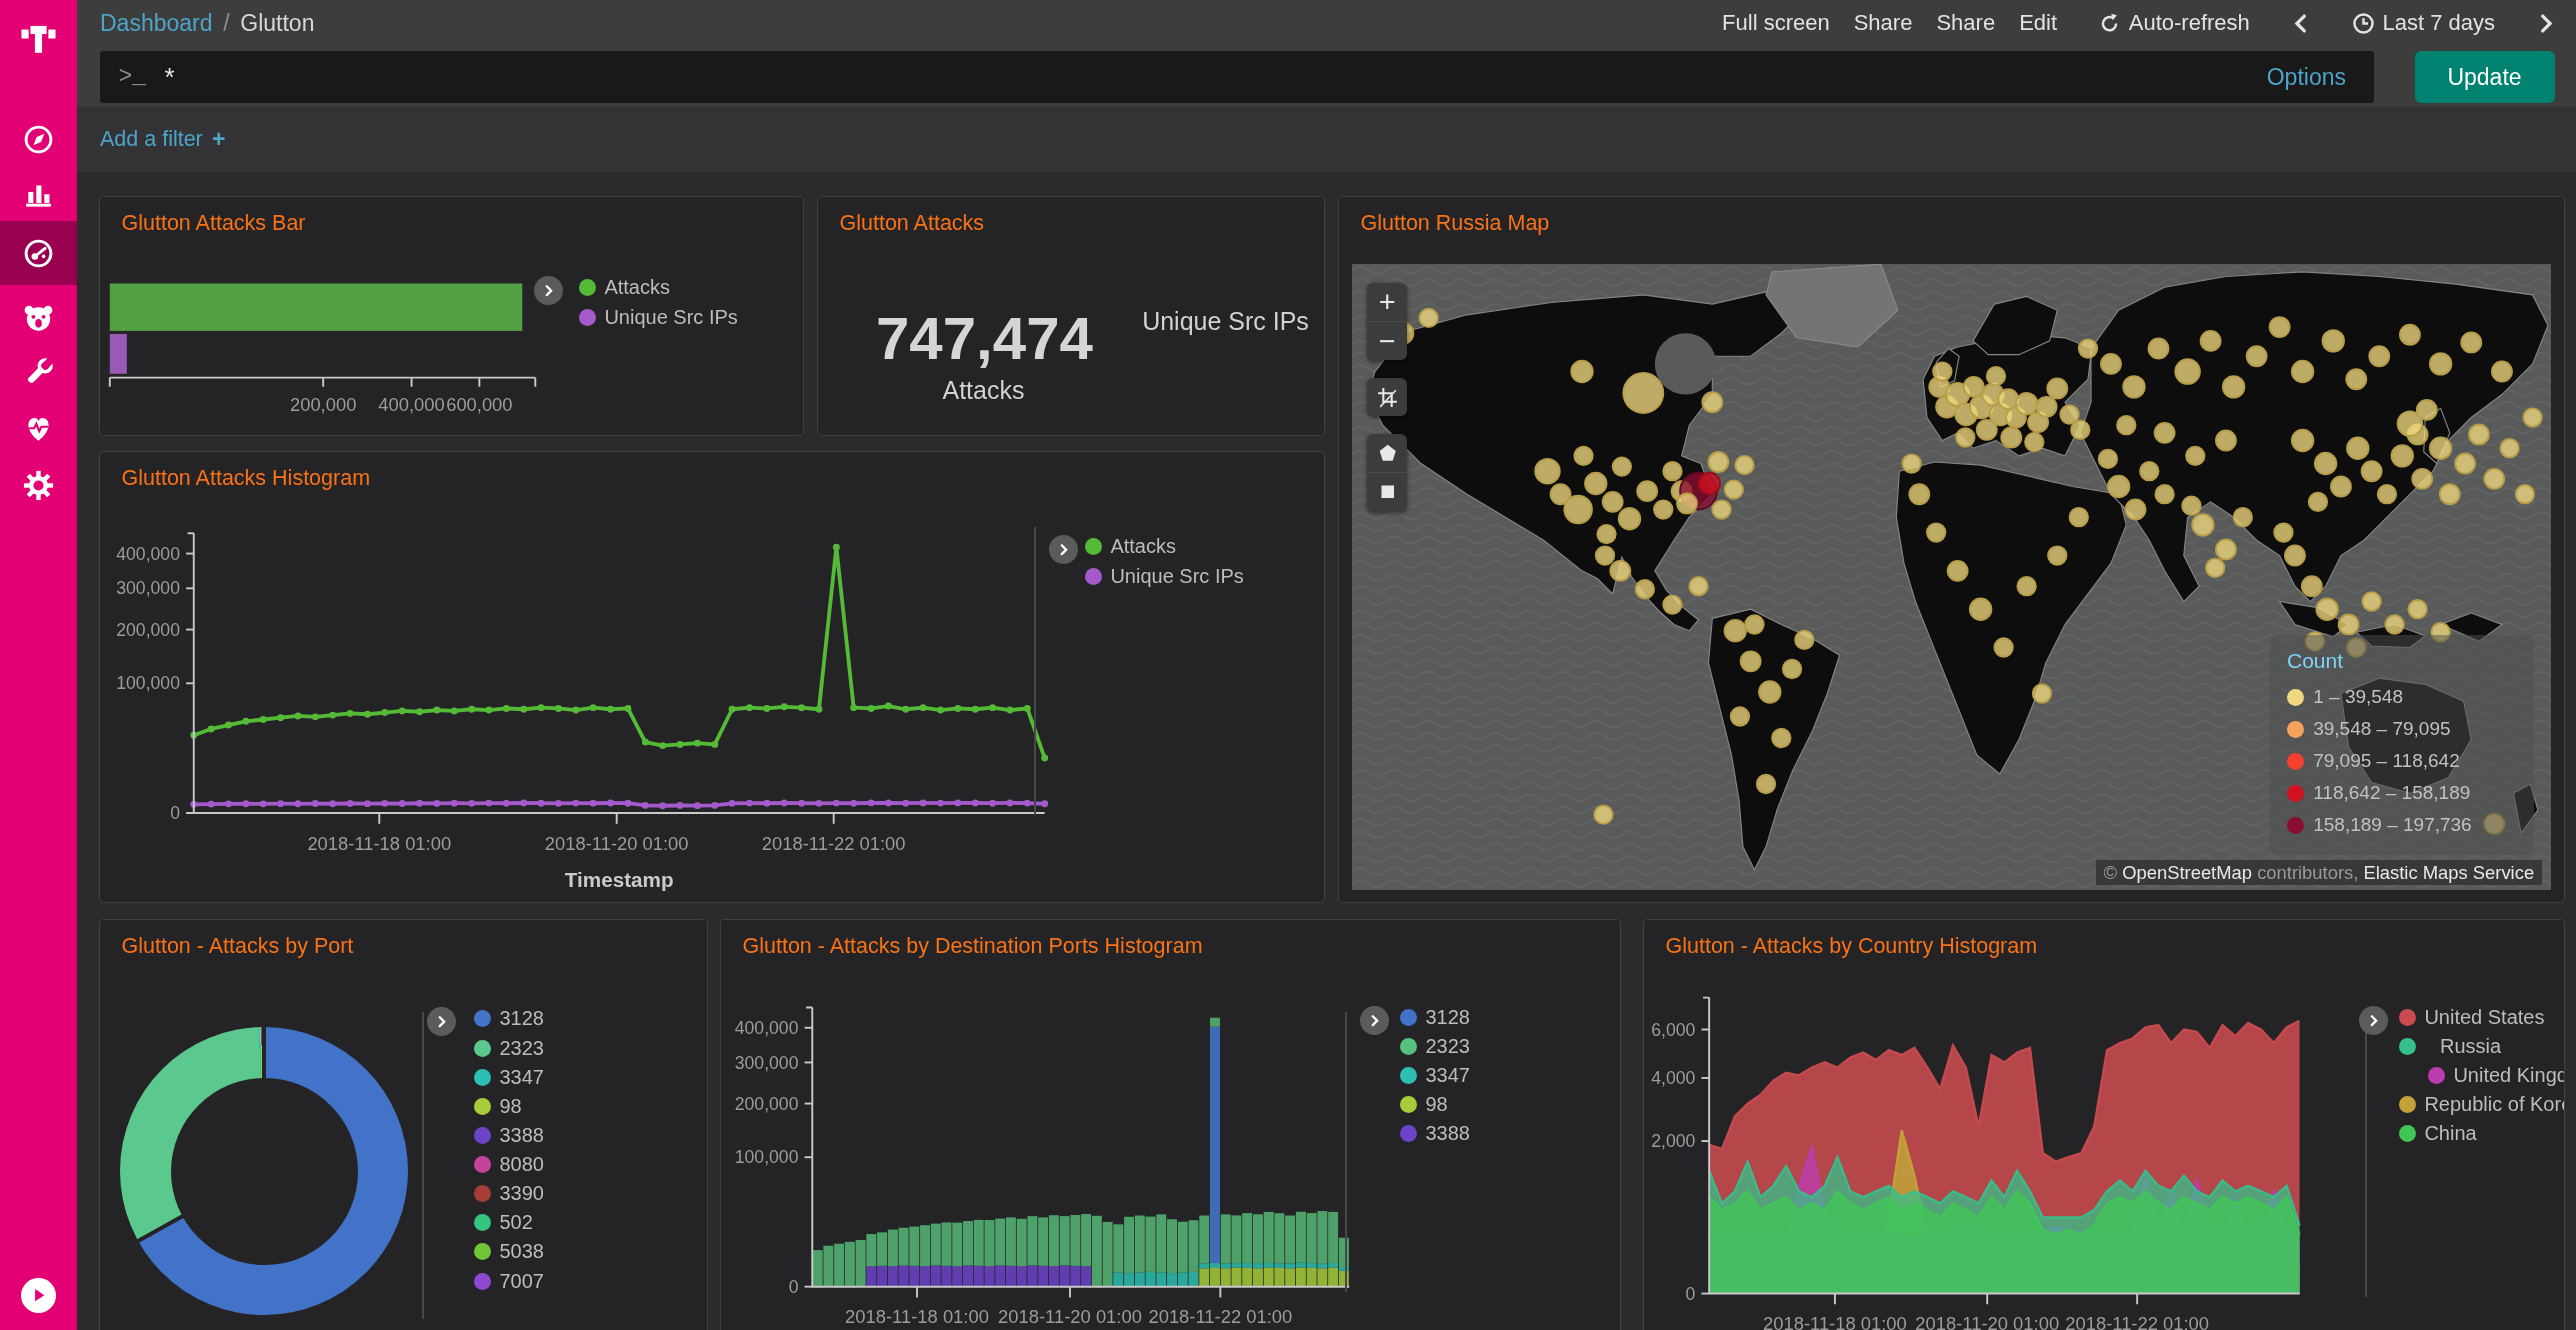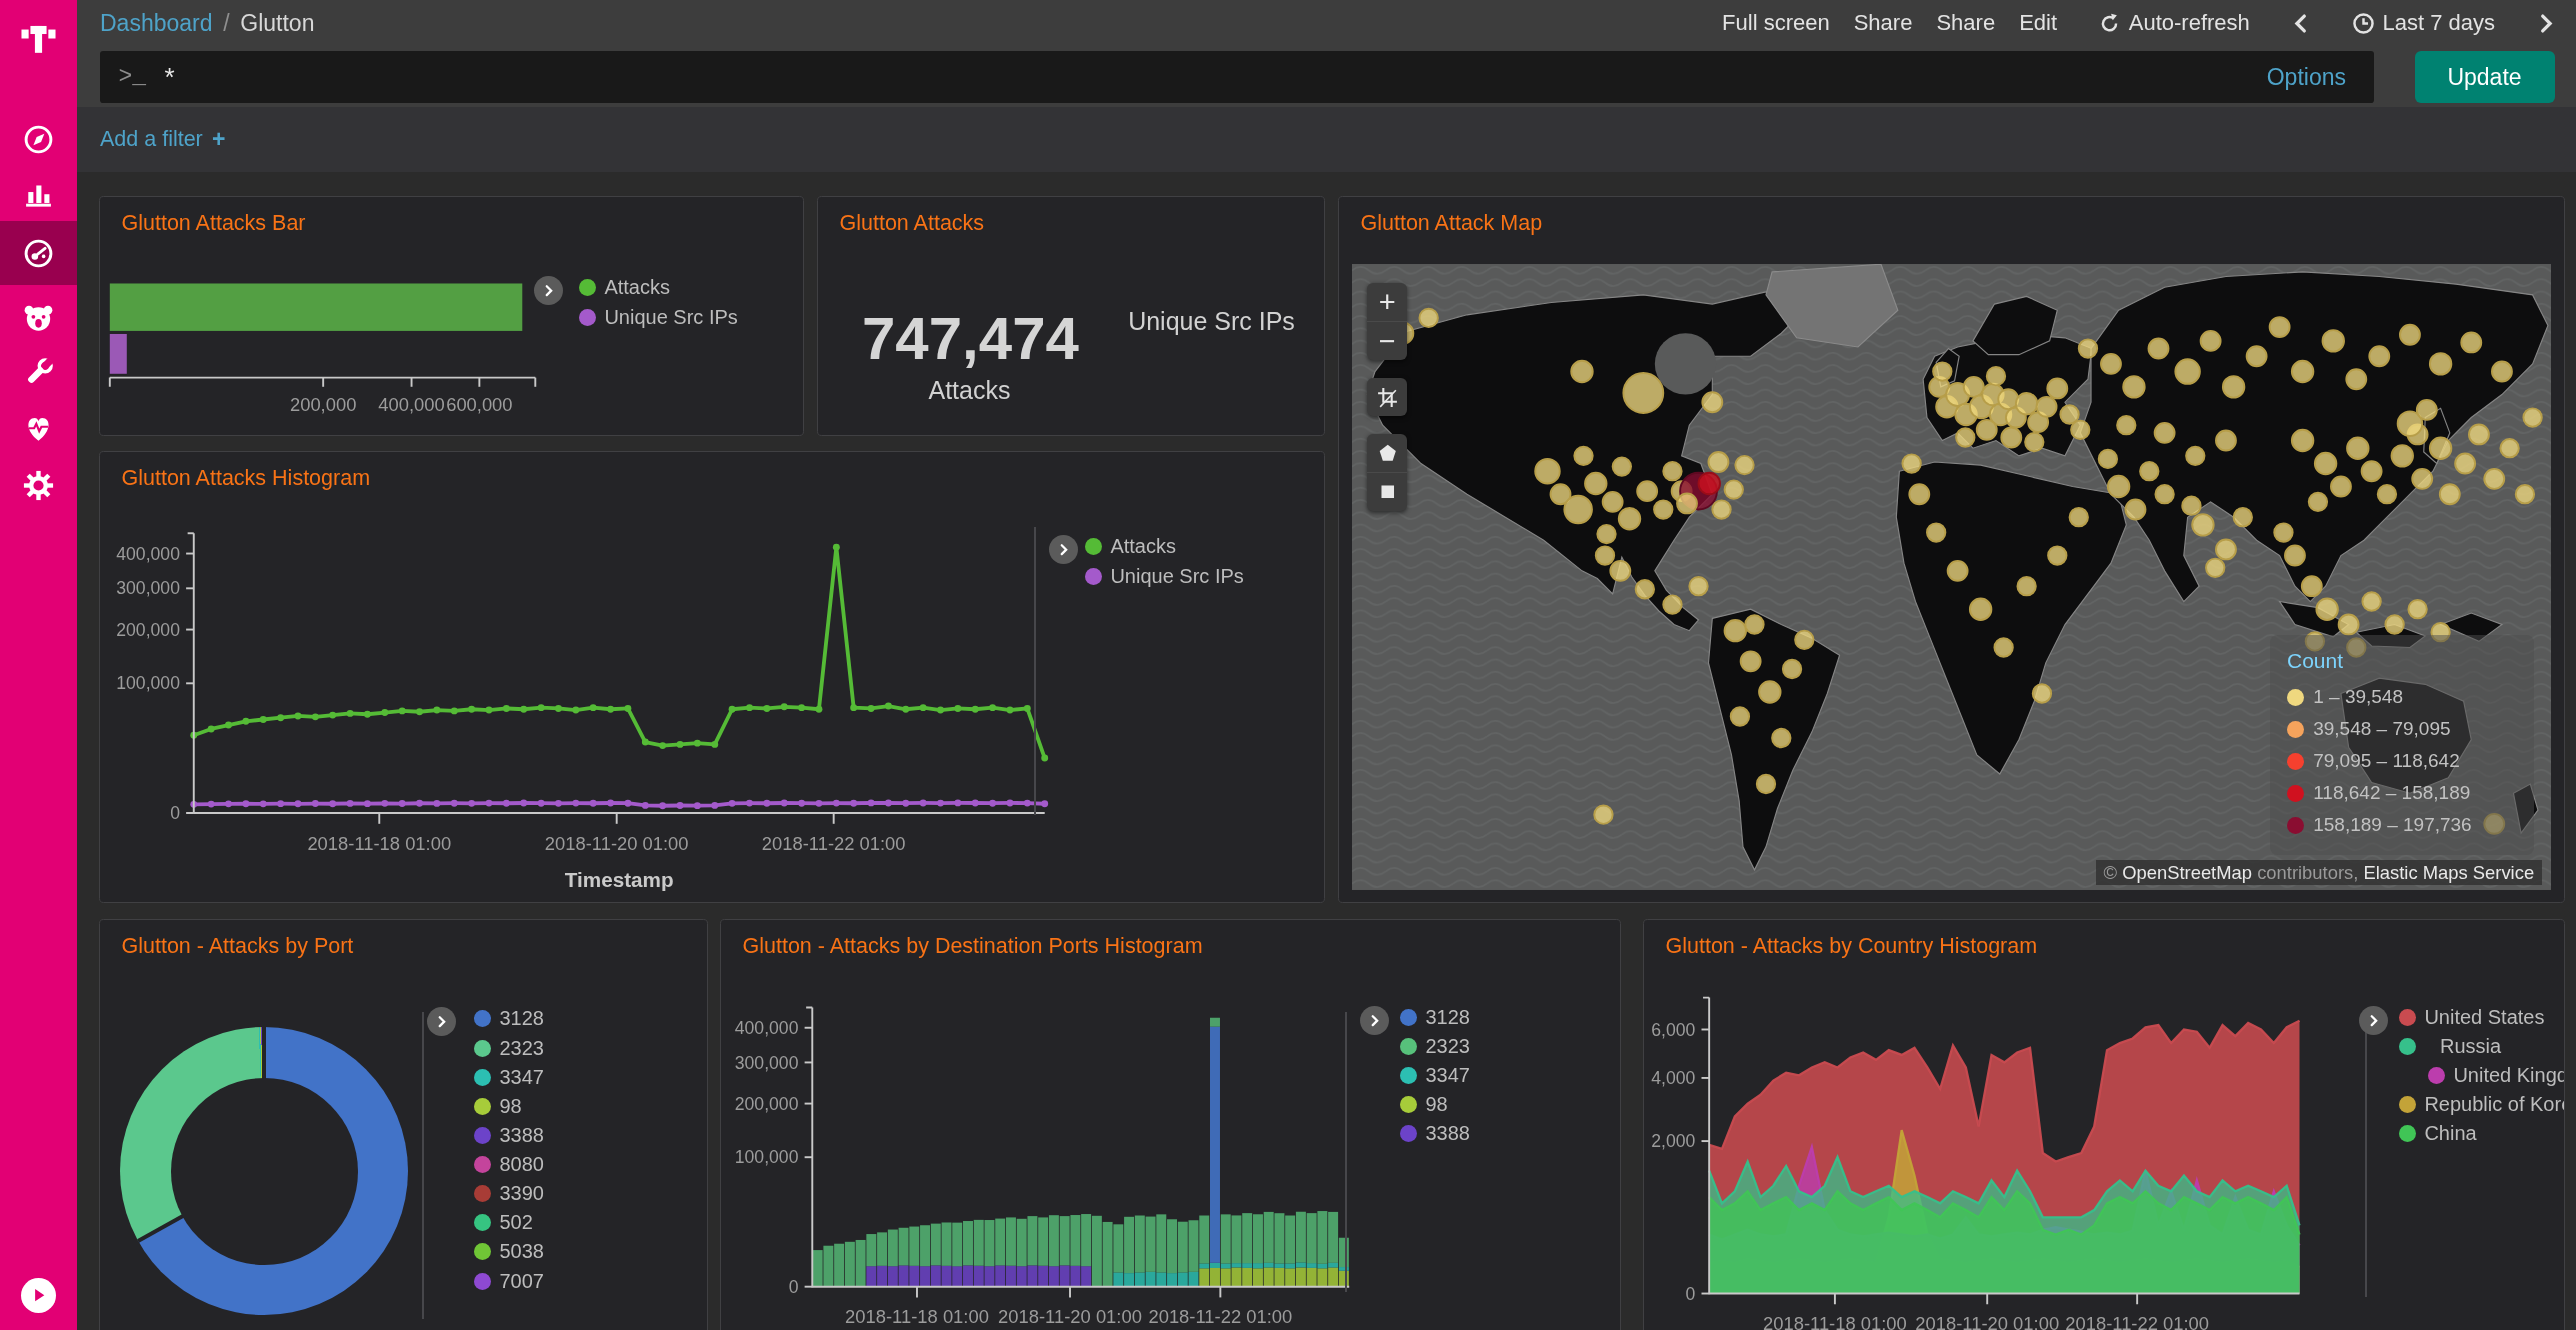--- a/index.html
+++ b/index.html
@@ -28,21 +28,21 @@
 
   .filterbar{position:absolute;left:77px;top:107px;right:0;height:65px;background:#333336;display:flex;align-items:center;}
   .addfilter{margin-left:23px;font-size:21.5px;color:#4EA3C9;cursor:pointer;display:flex;gap:9.2px;align-items:center;}
   .addfilter .plus{font-weight:bold;font-size:23px;}
 
   
   .dash{position:absolute;left:77px;top:173px;right:0;height:1158px;background:#2B2B2B;}
   .panel{position:absolute;background:#242427;border:0.8px solid #404043;border-radius:4.6px;overflow:hidden;}
   .ptitle{position:absolute;top:14px;left:21.5px;font-size:21.5px;color:#f97316;white-space:nowrap;}
 
-  .metric-wrap{position:absolute;top:107px;left:2px;width:100%;display:flex;}
+  .metric-wrap{position:absolute;top:107px;left:16px;width:100%;display:flex;}
   .metric{width:215px;text-align:center;}
   .metric:nth-child(1){margin-left:42px;}
   .metric:nth-child(2){margin-left:27px;}
   .metric .mv{font-size:60px;font-weight:bold;color:#D5D5D5;}
   .metric .ml{font-size:25px;color:#D2D2D2;margin-top:3.1px;}
 
   .lg-expand{position:absolute;width:29px;height:29px;border-radius:50%;background:#5B5B5B;display:flex;align-items:center;justify-content:center;cursor:pointer;z-index:5;}
   .lg-row{position:absolute;display:flex;align-items:center;gap:8.4px;cursor:pointer;}
   .lg-dot{width:17px;height:17px;border-radius:50%;flex:0 0 auto;}
   .lg-txt{font-size:20px;color:#BDBDBD;white-space:nowrap;}
@@ -244,21 +244,21 @@
         <div class="mv">747,474</div>
         <div class="ml">Attacks</div>
       </div>
       <div class="metric">
         <div class="ml">Unique Src IPs</div>
       </div>
     </div>
   </section>
 
   <section class="panel" style="left:1261px;top:23px;width:1225px;height:705px">
-    <div class="ptitle">Glutton Attack Map</div>
+    <div class="ptitle">Glutton Russia Map</div>
     <div class="mapbox">
       <svg id="map-svg" width="1199" height="626" viewBox="0 0 1564 816">
         <defs>
           <pattern id="waves" width="44" height="16" patternUnits="userSpaceOnUse">
             <path d="M0 8 q11 -9 22 0 t22 0" stroke="#626464" fill="none" stroke-width="2"></path>
           </pattern>
         </defs>
         <rect x="0" y="0" width="1564" height="816" fill="#595A5A"></rect>
         <rect x="0" y="0" width="1564" height="816" fill="url(#waves)"></rect>
         <g fill="#0D0D0E" stroke="#858585" stroke-width="1.5">

